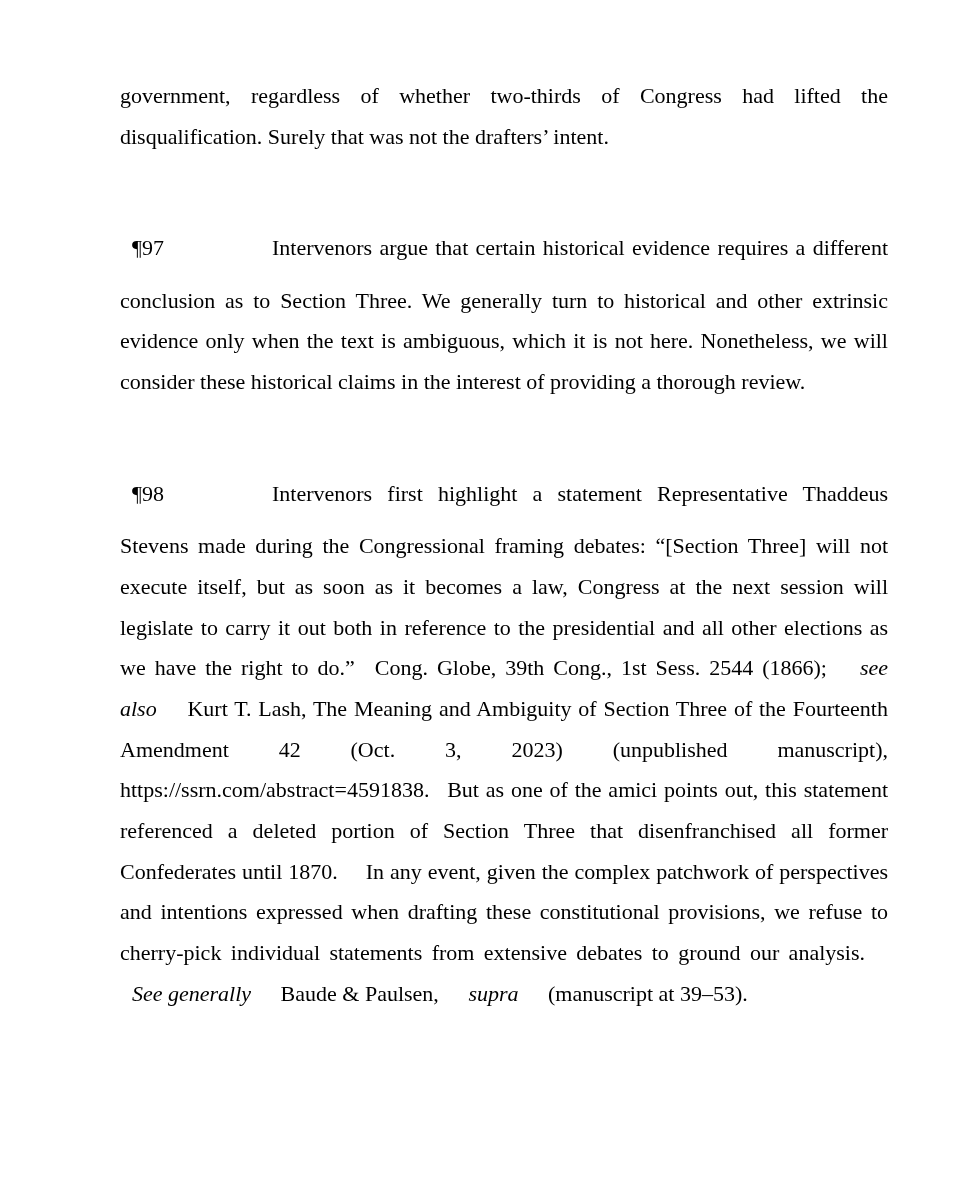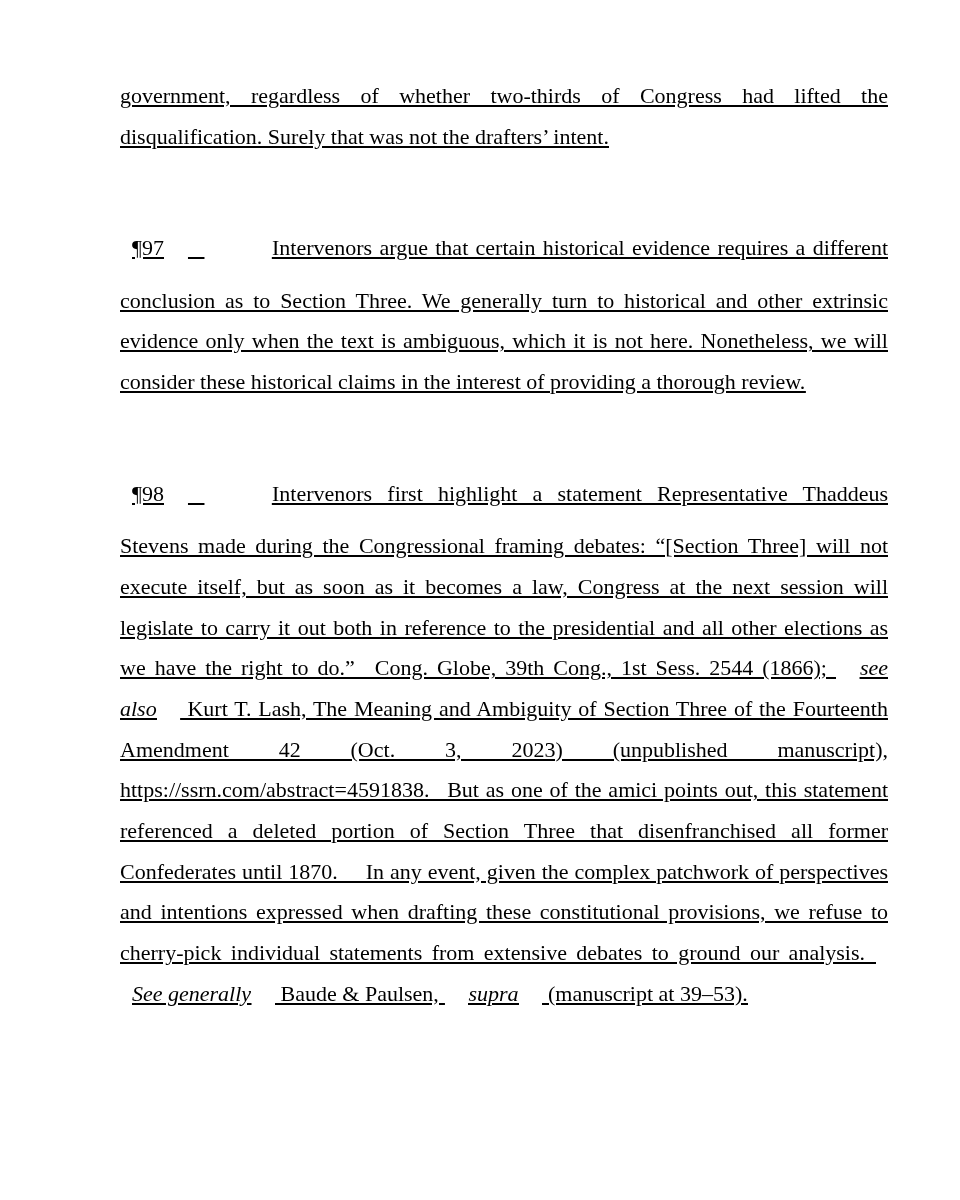--- a/index.html
+++ b/index.html
@@ -1,19 +1,18 @@
 <!DOCTYPE html>
 <html><head>
   <meta charset="utf-8">
   <style>
     * {
       margin: 12px;
       padding: 0;
       box-sizing: border-box;
-      text-decoration: underline;
     }
 
     body {
       background: #ffffff;
       font-family: 'Georgia', 'Times New Roman', Times, serif;
       font-size: 22px;
       line-height: 1.85;
       color: #000000;
       width: 960px;
       min-height: 1200px;

